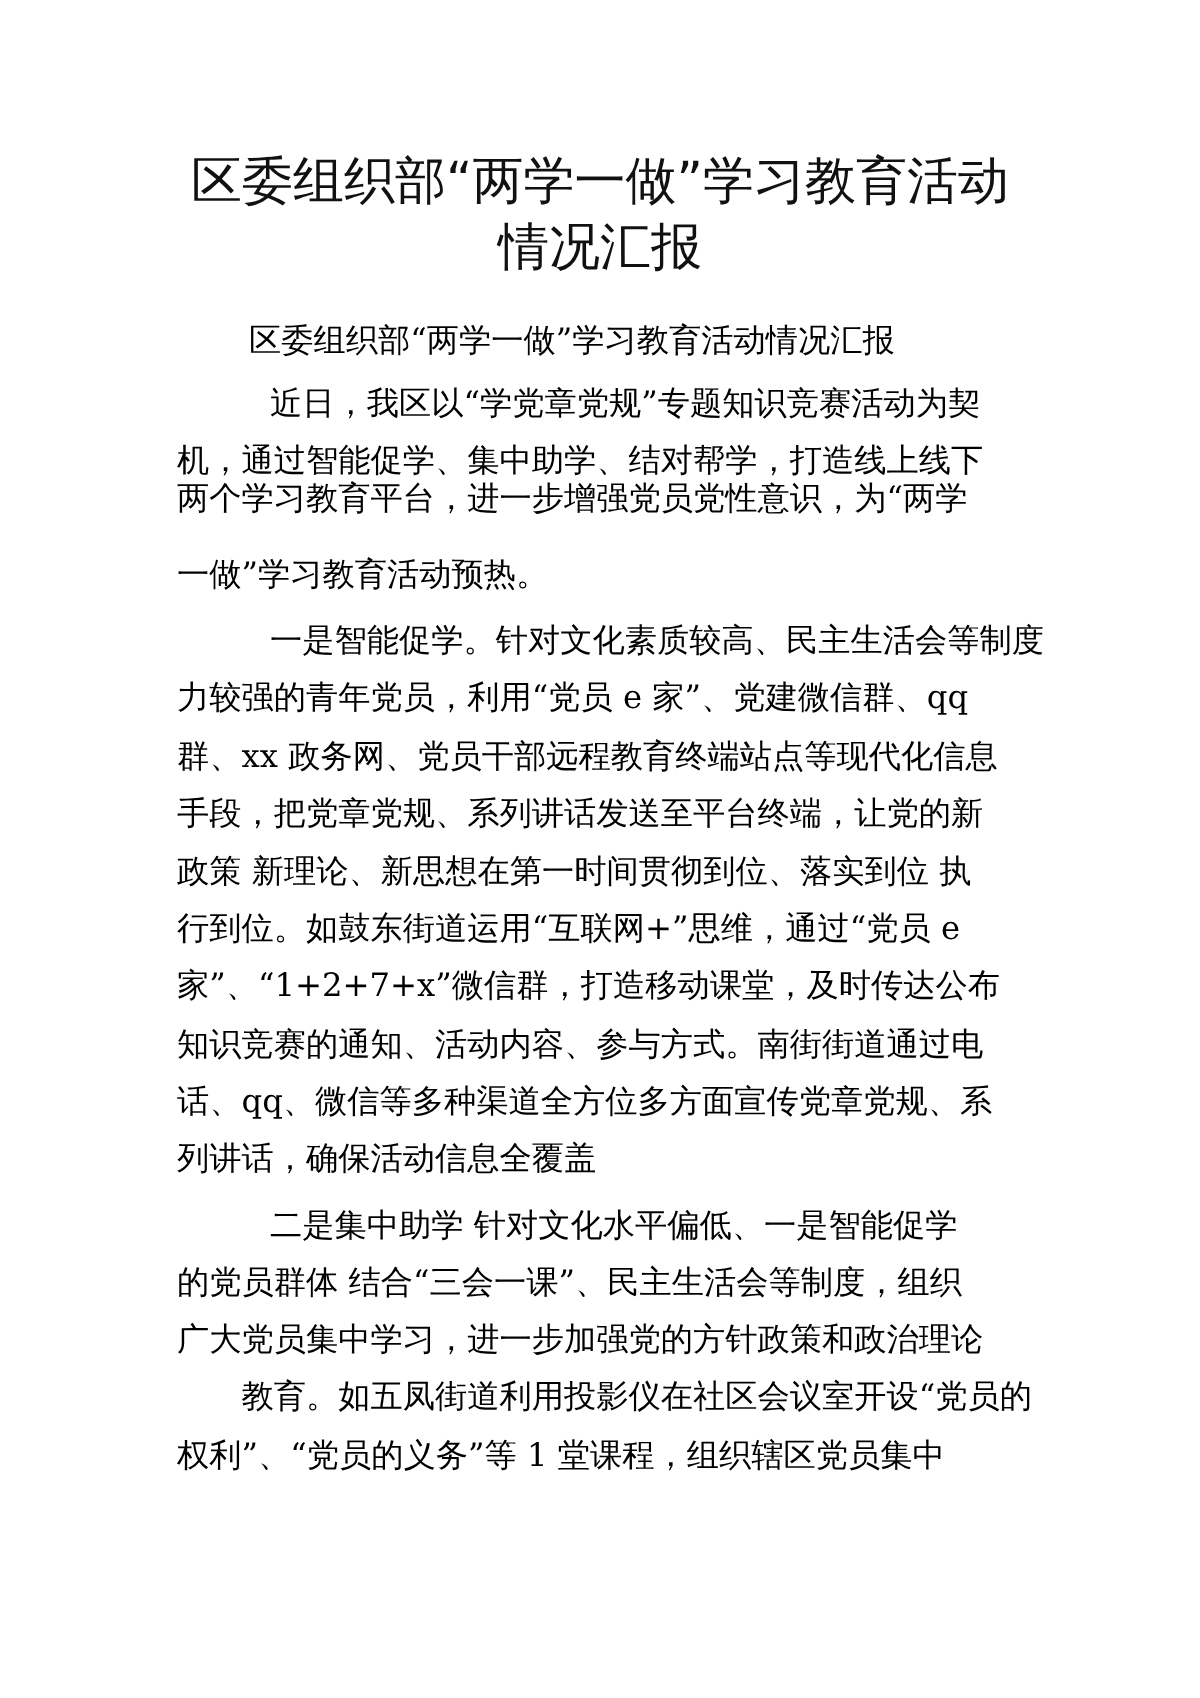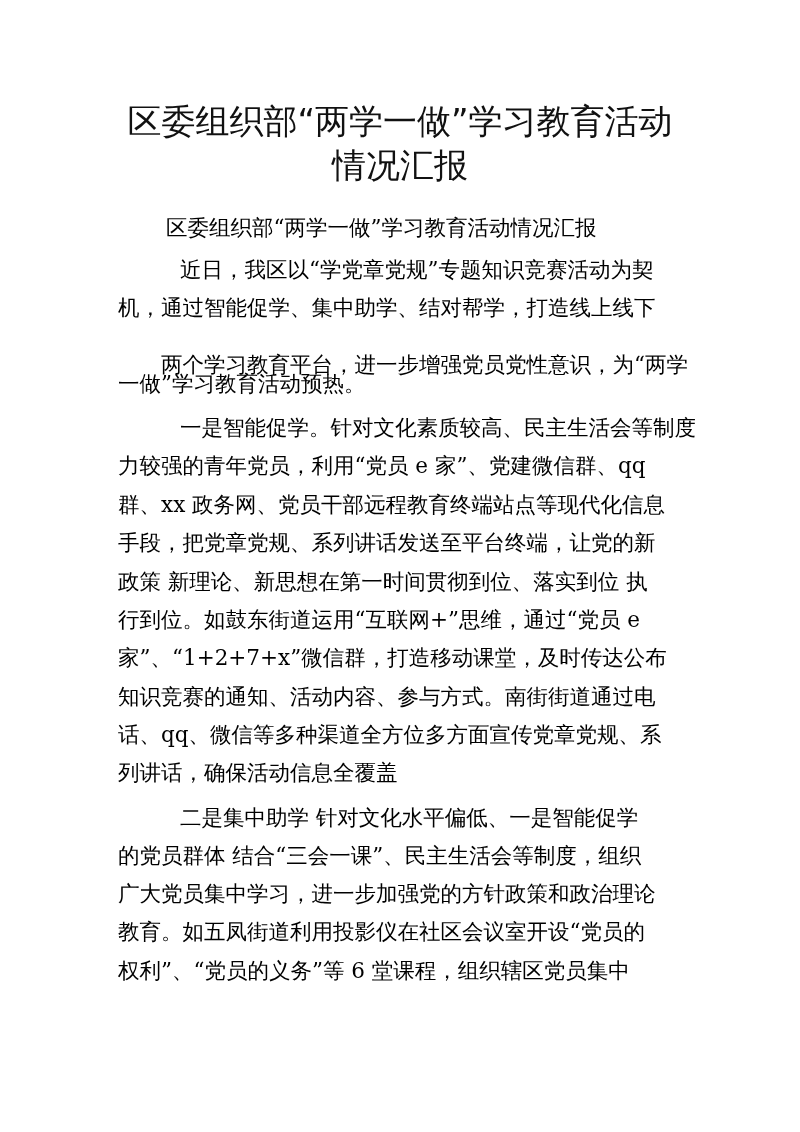--- a/index.html
+++ b/index.html
@@ -27,31 +27,31 @@
 <body>
 
 <div class="page">
   <div class="title l1">区委组织部“两学一做”学习教育活动</div>
   <div class="title l2">情况汇报</div>
 
   <div id="body-lines">
       <div class="line" style="top: 213px; padding-left: 48px;">区委组织部“两学一做”学习教育活动情况汇报</div>
       <div class="line" style="top: 255px; padding-left: 62px;">近日，我区以“学党章党规”专题知识竞赛活动为契</div>
       <div class="line" style="top: 293px; padding-left: 0px;">机，通过智能促学、集中助学、结对帮学，打造线上线下</div>
-      <div class="line" style="top: 350px; padding-left: 0px; text-align: right;">两个学习教育平台，进一步增强党员党性意识，为“两学</div>
+      <div class="line" style="top: 318px; padding-left: 0px;">两个学习教育平台，进一步增强党员党性意识，为“两学</div>
       <div class="line" style="top: 369px; padding-left: 0px;">一做”学习教育活动预热。</div>
       <div class="line" style="top: 413px; padding-left: 62px;">一是智能促学。针对文化素质较高、民主生活会等制度</div>
       <div class="line" style="top: 451px; padding-left: 0px;">力较强的青年党员，利用“党员 e 家”、党建微信群、qq</div>
       <div class="line" style="top: 490px; padding-left: 0px;">群、xx 政务网、党员干部远程教育终端站点等现代化信息</div>
       <div class="line" style="top: 528px; padding-left: 0px;">手段，把党章党规、系列讲话发送至平台终端，让党的新</div>
       <div class="line" style="top: 567px; padding-left: 0px;">政策 新理论、新思想在第一时间贯彻到位、落实到位 执</div>
       <div class="line" style="top: 605px; padding-left: 0px;">行到位。如鼓东街道运用“互联网+”思维，通过“党员 e</div>
       <div class="line" style="top: 643px; padding-left: 0px;">家”、“1+2+7+x”微信群，打造移动课堂，及时传达公布</div>
       <div class="line" style="top: 682px; padding-left: 0px;">知识竞赛的通知、活动内容、参与方式。南街街道通过电</div>
       <div class="line" style="top: 720px; padding-left: 0px;">话、qq、微信等多种渠道全方位多方面宣传党章党规、系</div>
       <div class="line" style="top: 758px; padding-left: 0px;">列讲话，确保活动信息全覆盖</div>
       <div class="line" style="top: 803px; padding-left: 62px;">二是集中助学 针对文化水平偏低、一是智能促学</div>
       <div class="line" style="top: 841px; padding-left: 0px;">的党员群体 结合“三会一课”、民主生活会等制度，组织</div>
       <div class="line" style="top: 879px; padding-left: 0px;">广大党员集中学习，进一步加强党的方针政策和政治理论</div>
-      <div class="line" style="top: 917px; padding-left: 0px;">教育。如五凤街道利用投影仪在社区会议室开设“党员的</div>
-      <div class="line" style="top: 956px; padding-left: 0px;">权利”、“党员的义务”等 6 堂课程，组织辖区党员集中</div>
+      <div class="line" style="top: 917px; padding-left: 0px; text-align: right;">教育。如五凤街道利用投影仪在社区会议室开设“党员的</div>
+      <div class="line" style="top: 956px; padding-left: 0px;">权利”、“党员的义务”等 1 堂课程，组织辖区党员集中</div>
     </div>
 </div>
 
 </body></html>

